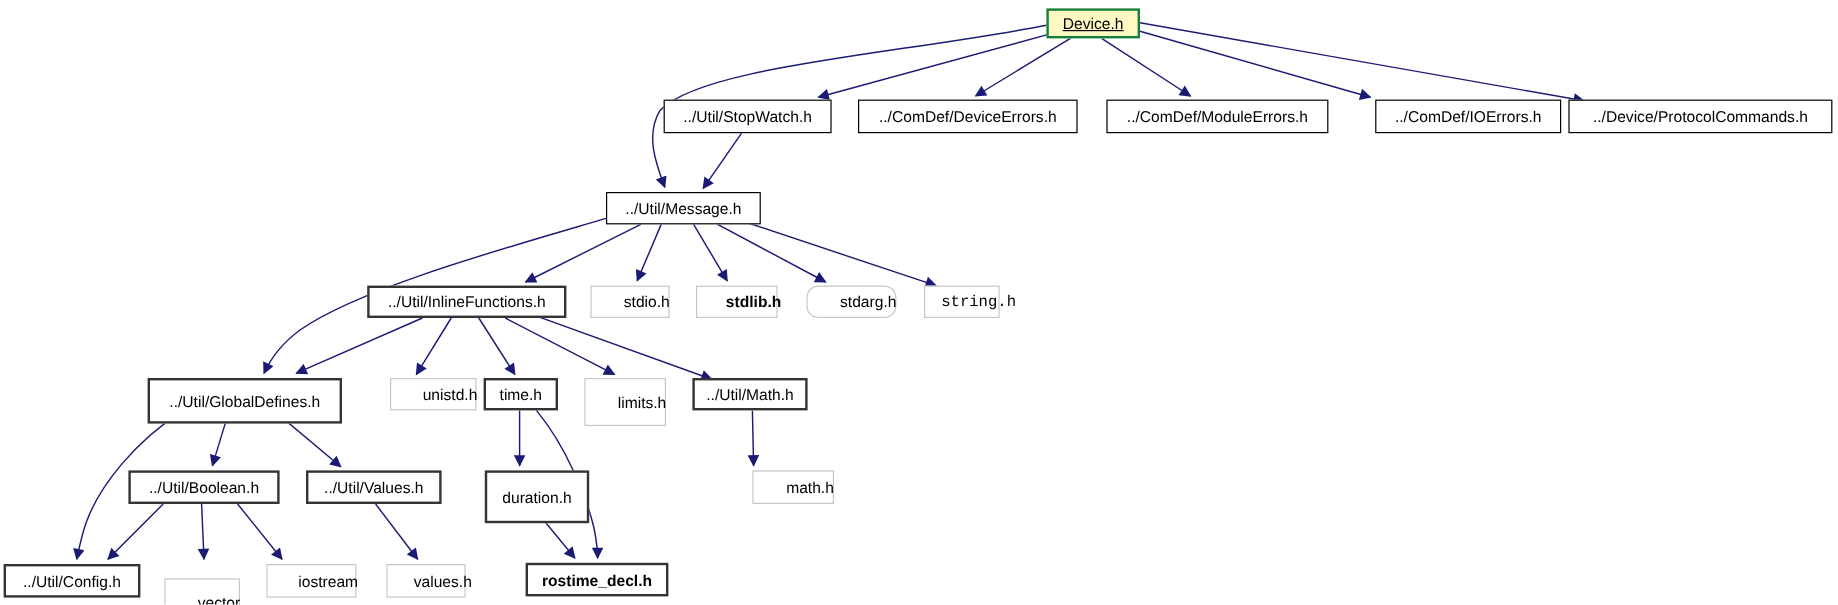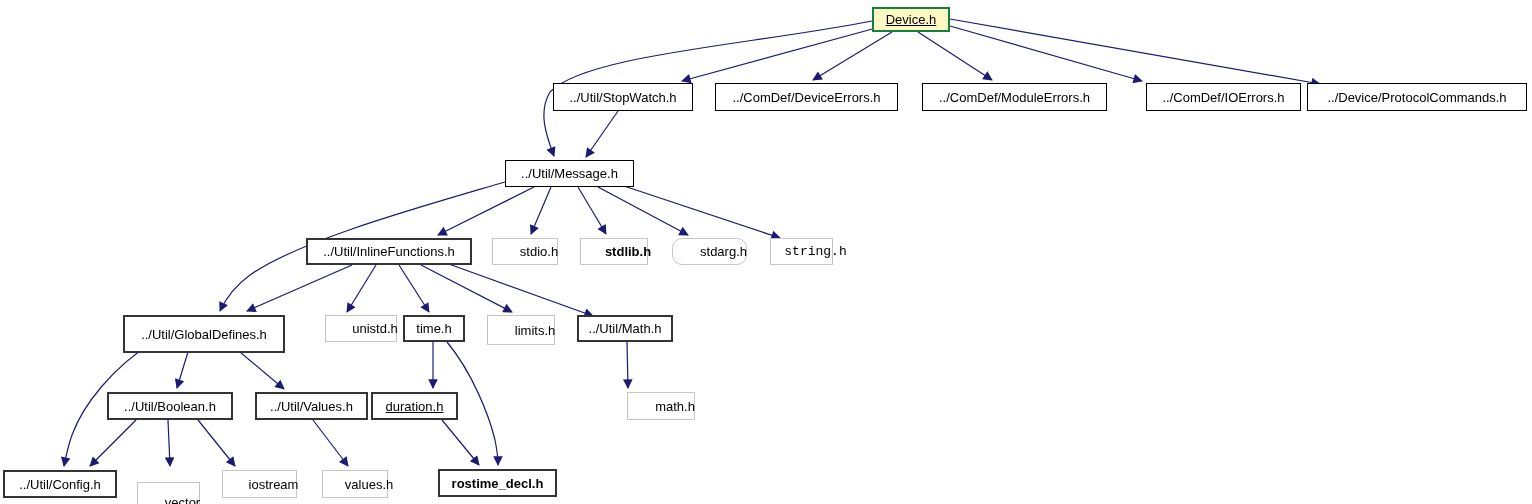--- a/index.html
+++ b/index.html
@@ -82,25 +82,25 @@
       <div class="node project" style="left: 1307px; top: 83px; width: 220px; height: 28px;">../Device/ProtocolCommands.h</div>
       <div class="node project" style="left: 505px; top: 160px; width: 129px; height: 27px;">../Util/Message.h</div>
       <div class="node strong" style="left: 306px; top: 238px; width: 166px; height: 27px;">../Util/InlineFunctions.h</div>
       <div class="node system" style="left: 492px; top: 238px; width: 66px; height: 27px;">stdio.h</div>
       <div class="node system" style="left: 580px; top: 238px; width: 68px; height: 27px; font-weight: bold;">stdlib.h</div>
       <div class="node system" style="left: 672px; top: 238px; width: 75px; height: 27px; border-radius: 10px;">stdarg.h</div>
       <div class="node system" style="left: 770px; top: 238px; width: 63px; height: 27px; font-family: Liberation Mono, monospace;">string.h</div>
       <div class="node strong" style="left: 123px; top: 315px; width: 162px; height: 38px;">../Util/GlobalDefines.h</div>
       <div class="node system" style="left: 305px; top: 315px; width: 72px; height: 27px; margin-left: 20px;">unistd.h</div>
       <div class="node strong" style="left: 403px; top: 315px; width: 62px; height: 27px;">time.h</div>
-      <div class="node system" style="left: 487px; top: 315px; width: 68px; height: 30px;">limits.h</div>
+      <div class="node system" style="left: 487px; top: 315px; width: 68px; height: 40px;">limits.h</div>
       <div class="node strong" style="left: 577px; top: 315px; width: 96px; height: 27px;">../Util/Math.h</div>
       <div class="node strong" style="left: 107px; top: 392px; width: 126px; height: 28px;">../Util/Boolean.h</div>
       <div class="node strong" style="left: 255px; top: 392px; width: 113px; height: 28px;">../Util/Values.h</div>
-      <div class="node strong" style="left: 371px; top: 392px; width: 87px; height: 28px; text-decoration: underline;">duration.h</div>
+      <div class="node strong" style="left: 404px; top: 392px; width: 87px; height: 44px;">duration.h</div>
       <div class="node system" style="left: 595px; top: 392px; width: 68px; height: 28px; margin-left: 32px;">math.h</div>
       <div class="node strong" style="left: 3px; top: 470px; width: 114px; height: 28px;">../Util/Config.h</div>
       <div class="node system" style="left: 137px; top: 482px; width: 63px; height: 40px;">vector</div>
       <div class="node system" style="left: 222px; top: 470px; width: 75px; height: 28px;">iostream</div>
       <div class="node system" style="left: 322px; top: 470px; width: 66px; height: 28px;">values.h</div>
       <div class="node strong" style="left: 438px; top: 469px; width: 119px; height: 28px; font-weight: bold;">rostime_decl.h</div>
     </div>
 </div>
 
 </body></html>

